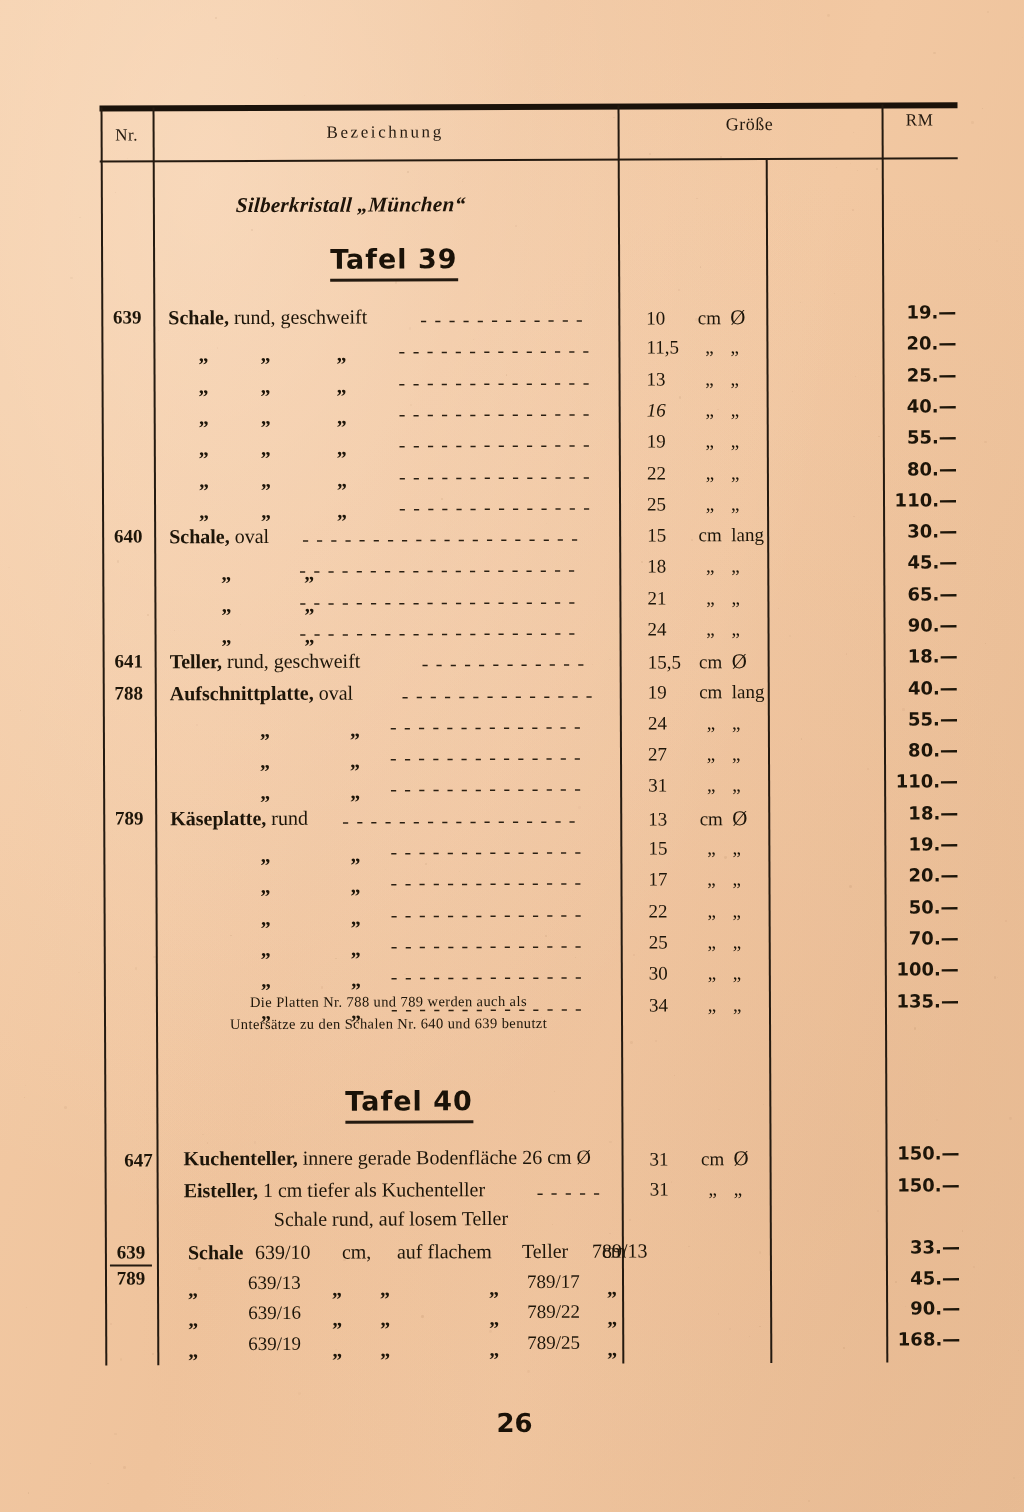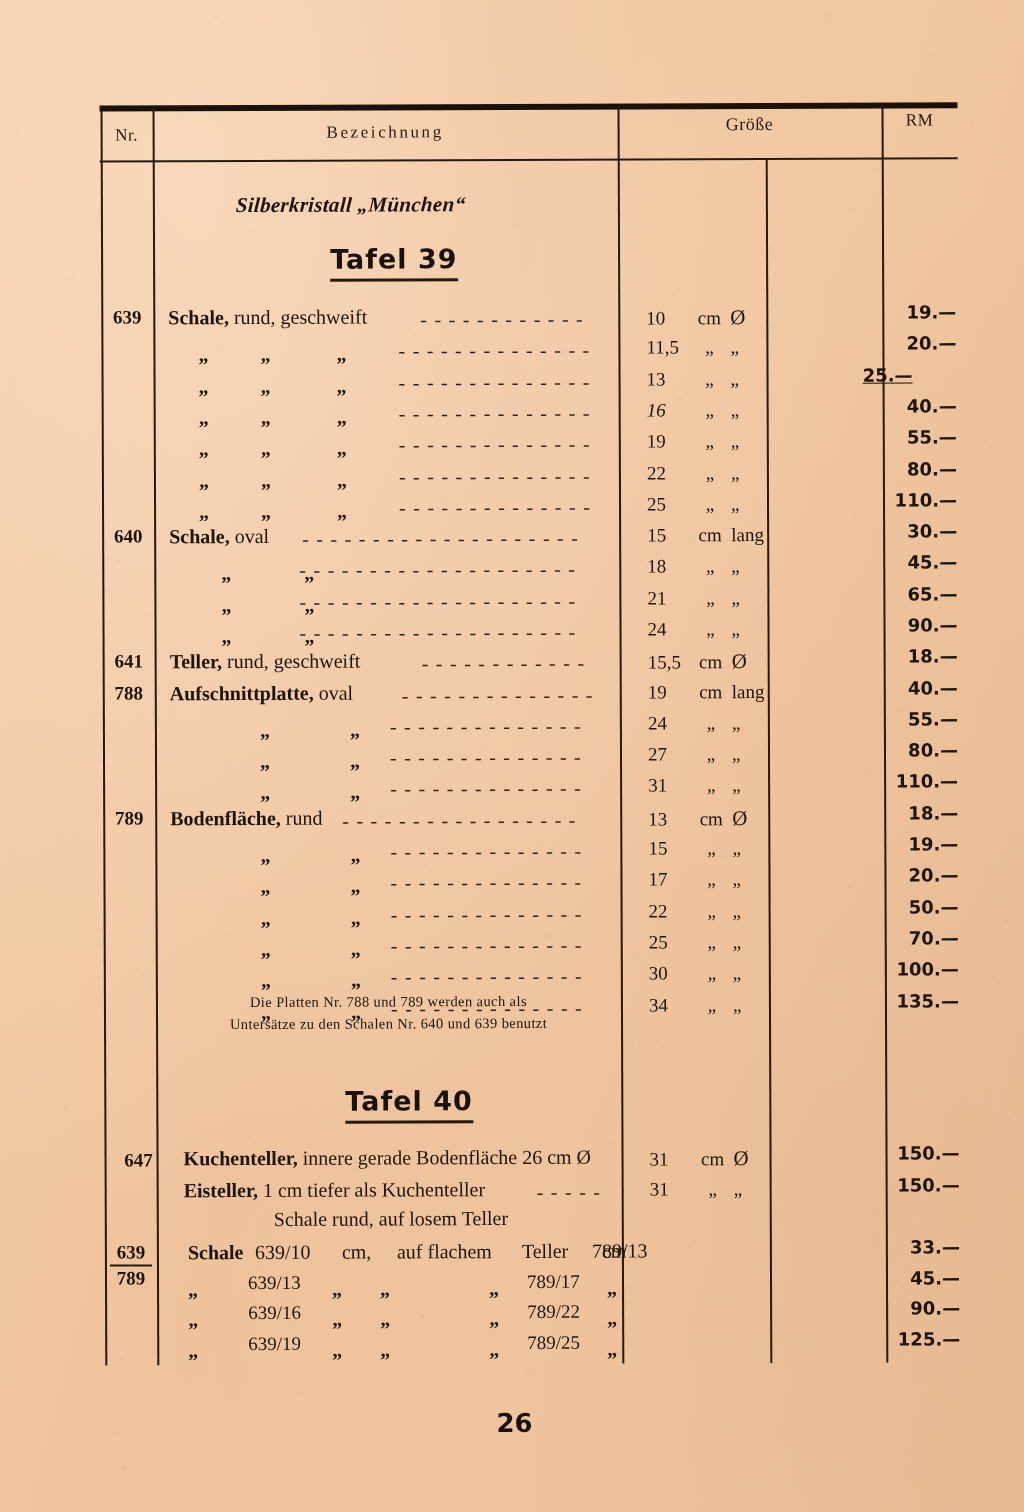--- a/index.html
+++ b/index.html
@@ -316,21 +316,21 @@
       <div class="dit" style="left:262px;top:342px;">„</div>
       <div class="dit" style="left:338px;top:342px;">„</div>
       <div class="lead" style="left:400px;top:339px;width:216px;">--------------</div>
       <div class="size" style="left:648px;top:337px;"><span class="n" style="width: 42px;">11,5</span><span class="n" style="width: 42px; text-align: center;">„</span><span class="n">„</span></div>
       <div class="price" style="left:838px;top:334px;width:120px;">20.—</div>
       <div class="dit" style="left:200px;top:374px;">„</div>
       <div class="dit" style="left:262px;top:374px;">„</div>
       <div class="dit" style="left:338px;top:374px;">„</div>
       <div class="lead" style="left:400px;top:371px;width:216px;">--------------</div>
       <div class="size" style="left:648px;top:369px;"><span class="n" style="width: 42px;">13</span><span class="n" style="width: 42px; text-align: center;">„</span><span class="n">„</span></div>
-      <div class="price" style="left:794px;top:366px;width:120px;text-decoration:underline;">25.—</div>
+      <div class="price" style="left:838px;top:366px;width:120px;">25.—</div>
       <div class="dit" style="left:200px;top:405px;">„</div>
       <div class="dit" style="left:262px;top:405px;">„</div>
       <div class="dit" style="left:338px;top:405px;">„</div>
       <div class="lead" style="left:400px;top:402px;width:216px;">--------------</div>
       <div class="size" style="left:648px;top:400px;"><span class="n" style="width: 42px; font-style: italic;">16</span><span class="n" style="width: 42px; text-align: center;">„</span><span class="n">„</span></div>
       <div class="price" style="left:838px;top:397px;width:120px;">40.—</div>
       <div class="dit" style="left:200px;top:436px;">„</div>
       <div class="dit" style="left:262px;top:436px;">„</div>
       <div class="dit" style="left:338px;top:436px;">„</div>
       <div class="lead" style="left:400px;top:433px;width:216px;">--------------</div>
@@ -387,21 +387,21 @@
       <div class="dit" style="left:350px;top:749px;">„</div>
       <div class="lead" style="left:390px;top:746px;width:226px;">--------------</div>
       <div class="size" style="left:648px;top:744px;"><span class="n" style="width: 42px;">27</span><span class="n" style="width: 42px; text-align: center;">„</span><span class="n">„</span></div>
       <div class="price" style="left:838px;top:741px;width:120px;">80.—</div>
       <div class="dit" style="left:260px;top:780px;">„</div>
       <div class="dit" style="left:350px;top:780px;">„</div>
       <div class="lead" style="left:390px;top:777px;width:226px;">--------------</div>
       <div class="size" style="left:648px;top:775px;"><span class="n" style="width: 42px;">31</span><span class="n" style="width: 42px; text-align: center;">„</span><span class="n">„</span></div>
       <div class="price" style="left:838px;top:772px;width:120px;">110.—</div>
       <div class="nr" style="left:103px;top:806px;width:52px;">789</div>
-      <div class="desc" style="left:170px;top:806px;"><b>Bodenfläche,</b> rund</div>
+      <div class="desc" style="left:170px;top:806px;"><b>Käseplatte,</b> rund</div>
       <div class="lead" style="left:342px;top:809px;width:274px;">-----------------</div>
       <div class="size" style="left:648px;top:807px;"><span class="n" style="width: 42px;">13</span><span class="n" style="width: 42px; text-align: center;">cm</span><span class="n" style="font-size: 21px;">Ø</span></div>
       <div class="price" style="left:838px;top:804px;width:120px;">18.—</div>
       <div class="dit" style="left:260px;top:843px;">„</div>
       <div class="dit" style="left:350px;top:843px;">„</div>
       <div class="lead" style="left:390px;top:840px;width:226px;">--------------</div>
       <div class="size" style="left:648px;top:838px;"><span class="n" style="width: 42px;">15</span><span class="n" style="width: 42px; text-align: center;">„</span><span class="n">„</span></div>
       <div class="price" style="left:838px;top:835px;width:120px;">19.—</div>
       <div class="dit" style="left:260px;top:874px;">„</div>
       <div class="dit" style="left:350px;top:874px;">„</div>
@@ -475,18 +475,18 @@
       <div class="freetext" style="left:525px;top:1301px;font-size:19px;">789/22</div>
       <div class="dit" style="left:605px;top:1307px;">„</div>
       <div class="price" style="left:838px;top:1299px;width:120px;">90.—</div>
       <div class="dit" style="left:186px;top:1337.5px;">„</div>
       <div class="freetext" style="left:246px;top:1331.5px;font-size:19px;">639/19</div>
       <div class="dit" style="left:330px;top:1337.5px;">„</div>
       <div class="dit" style="left:378px;top:1337.5px;">„</div>
       <div class="dit" style="left:487px;top:1337.5px;">„</div>
       <div class="freetext" style="left:525px;top:1331.5px;font-size:19px;">789/25</div>
       <div class="dit" style="left:605px;top:1337.5px;">„</div>
-      <div class="price" style="left:838px;top:1329.5px;width:120px;">125.—</div>
+      <div class="price" style="left:838px;top:1329.5px;width:120px;">168.—</div>
     </div>
 
   <div class="pageno" style="left:0;top:1408px;">26</div>
 
 </div>
 
 </body></html>

